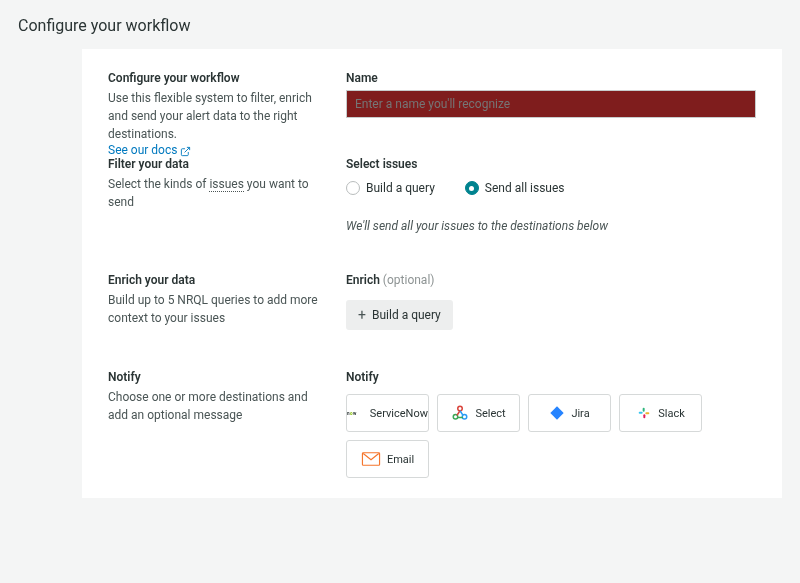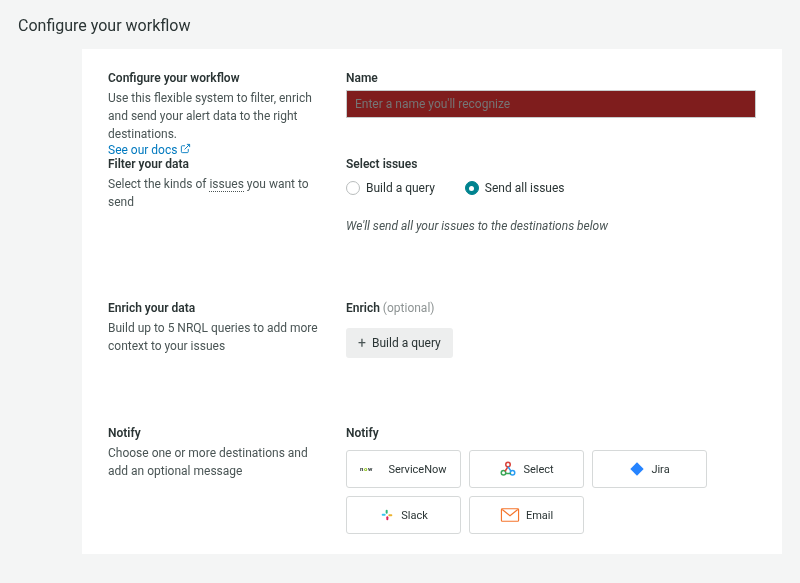--- a/index.html
+++ b/index.html
@@ -44,21 +44,21 @@
   .section-desc {
     font-size: 12px;
     color: #4a5555;
     line-height: 1.5;
   }
   .link {
     color: #0079bf;
     text-decoration: none;
     font-size: 12px;
     display: inline-flex;
-    align-items: flex-start;
+    align-items: flex-end;
     gap: 3px;
   }
   .field-label {
     font-weight: 600;
     font-size: 12px;
     margin-bottom: 5px;
     display: block;
   }
   .optional {
     font-weight: 400;
@@ -129,33 +129,33 @@
     font-family: inherit;
   }
   .btn .plus { font-size: 14px; line-height: 1; color: #4a5555; }
   .dest-grid {
     display: flex;
     flex-wrap: wrap;
     gap: 8px;
     margin-top: 10px;
   }
   .dest-card {
-    width: 115px;
+    width: 83px;
     height: 38px;
     border: 1px solid #d6d9d9;
     border-radius: 3px;
     display: flex;
     align-items: center;
     justify-content: center;
     gap: 6px;
     cursor: pointer;
     font-size: 11px;
     color: #2a3434;
   }
-  .gap-section { margin-top: 68px; }
+  .gap-section { margin-top: 40px; }
   .ext-icon { width: 11px; height: 11px; }
 </style>
 </head>
 <body>
 
 <h1 class="page-title">Configure your workflow</h1>
 
 <div class="panel">
 
   <div class="row">

